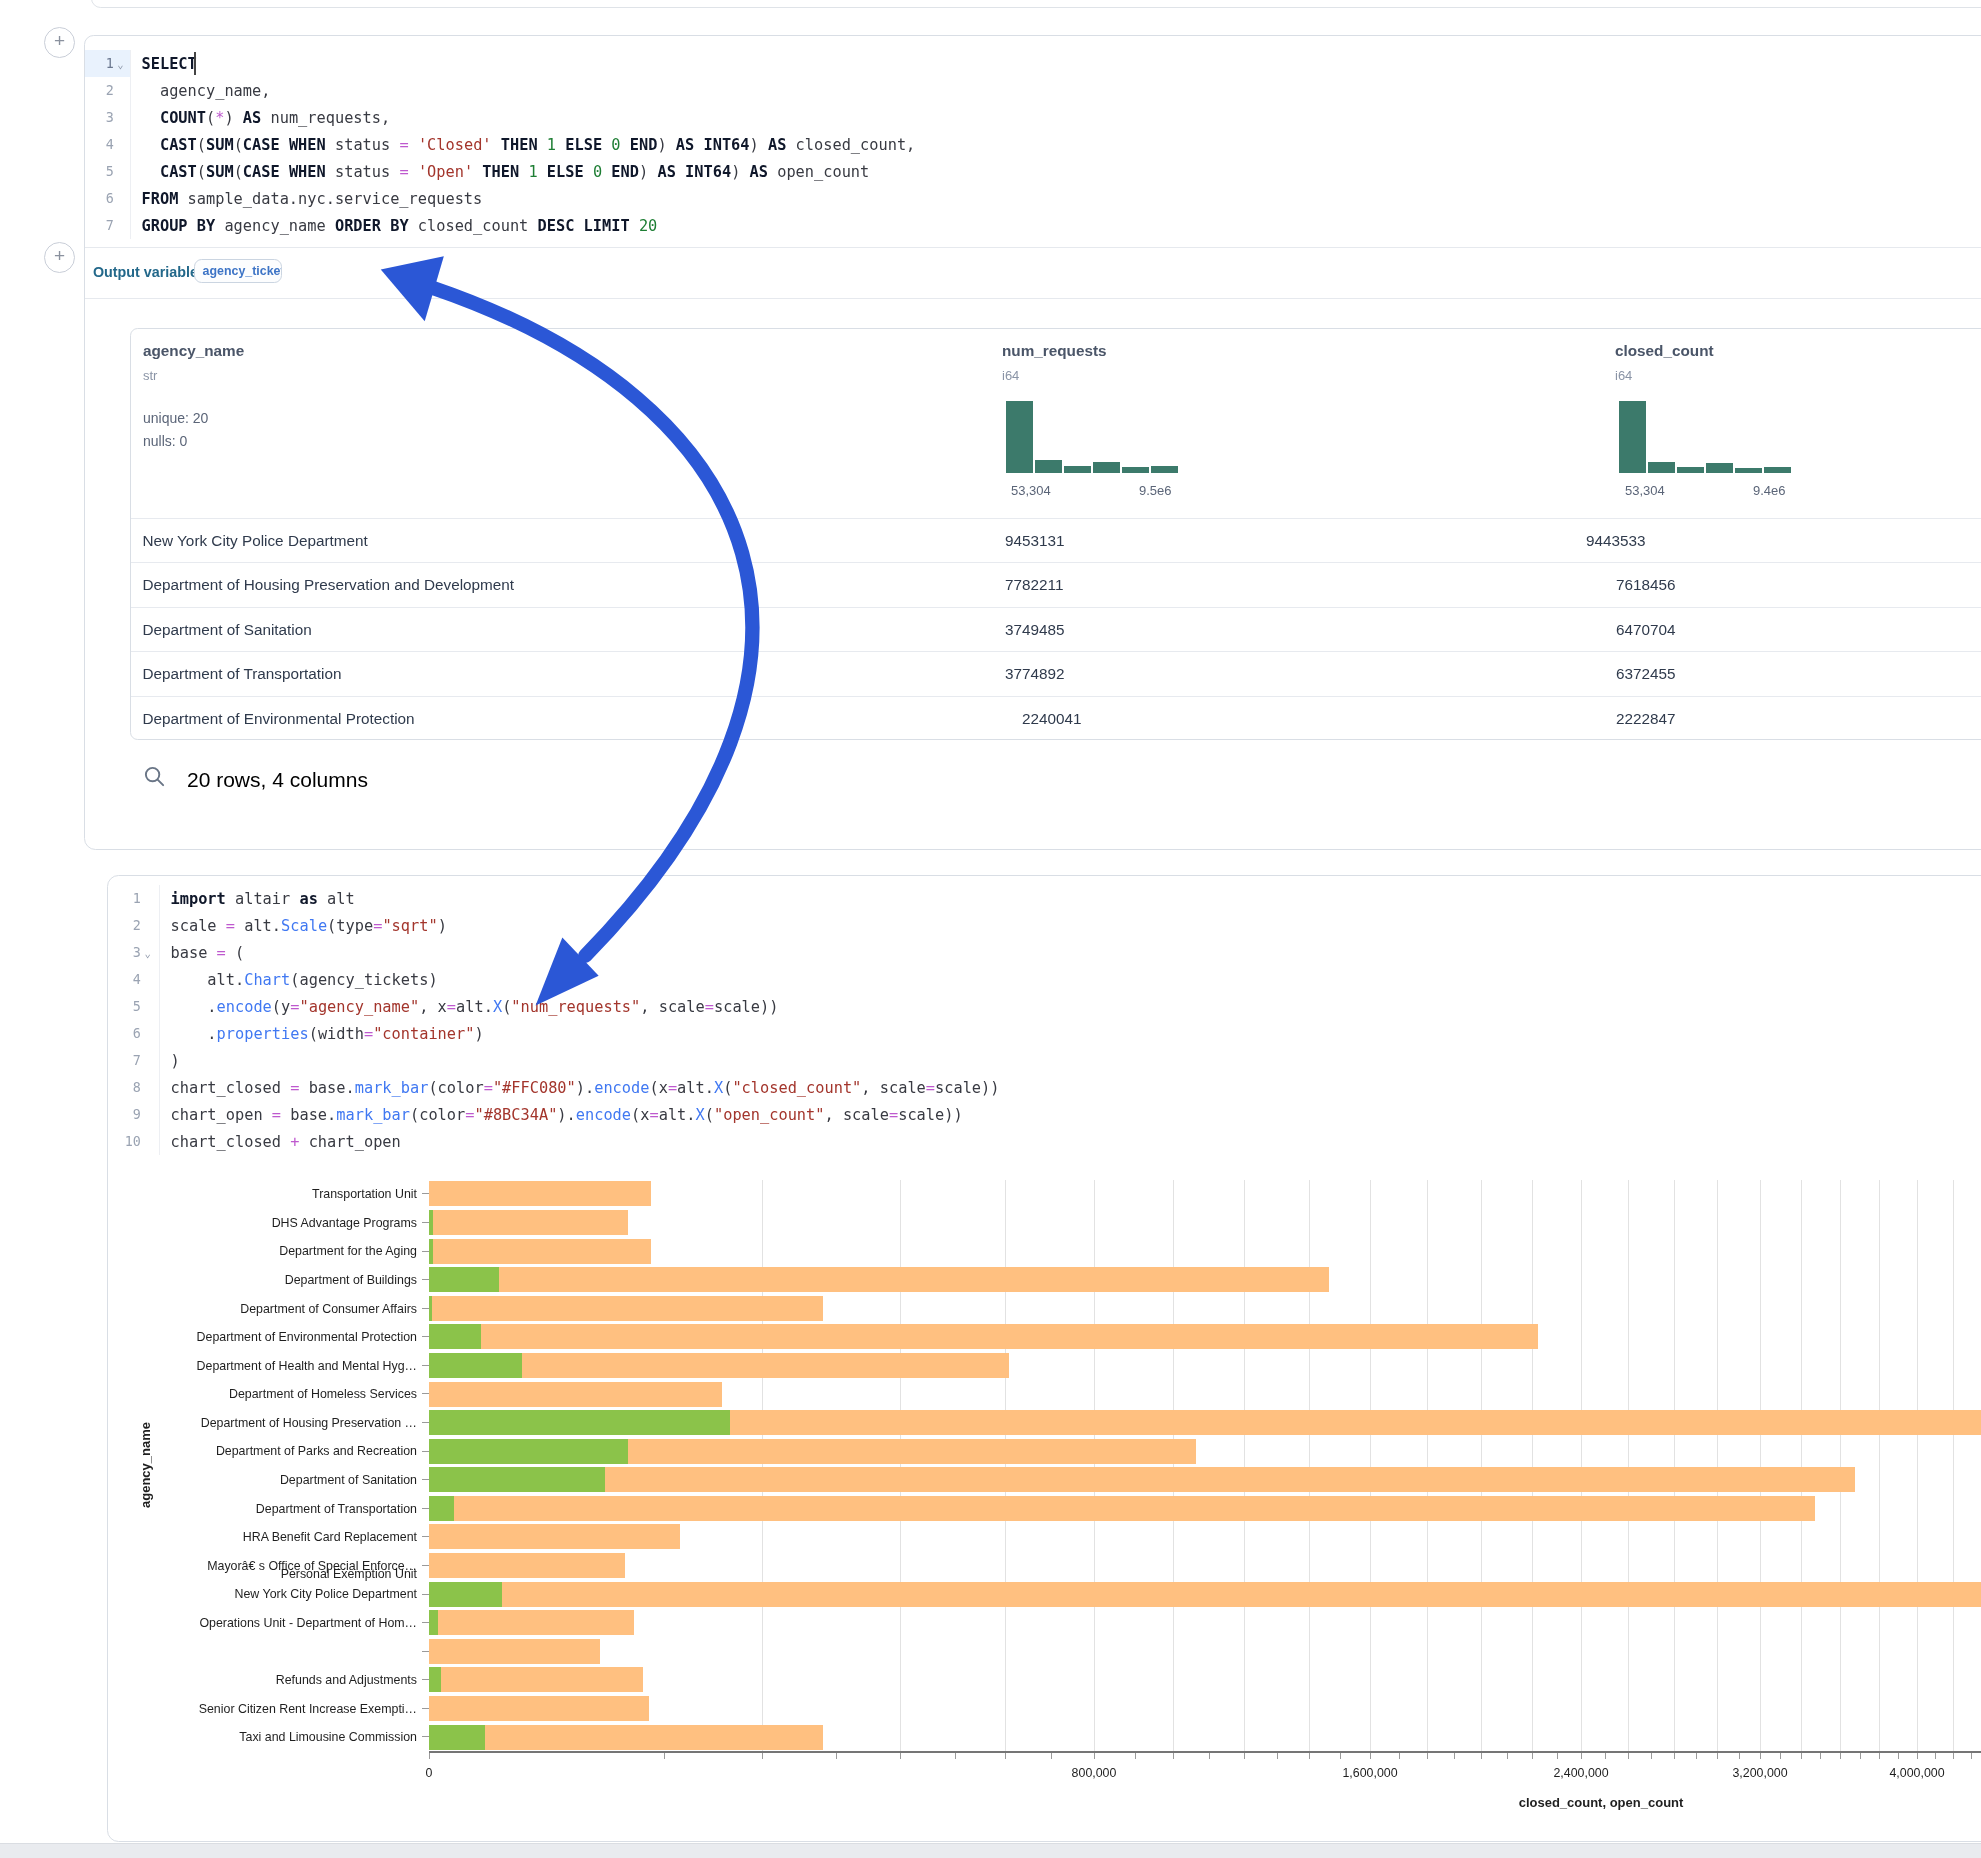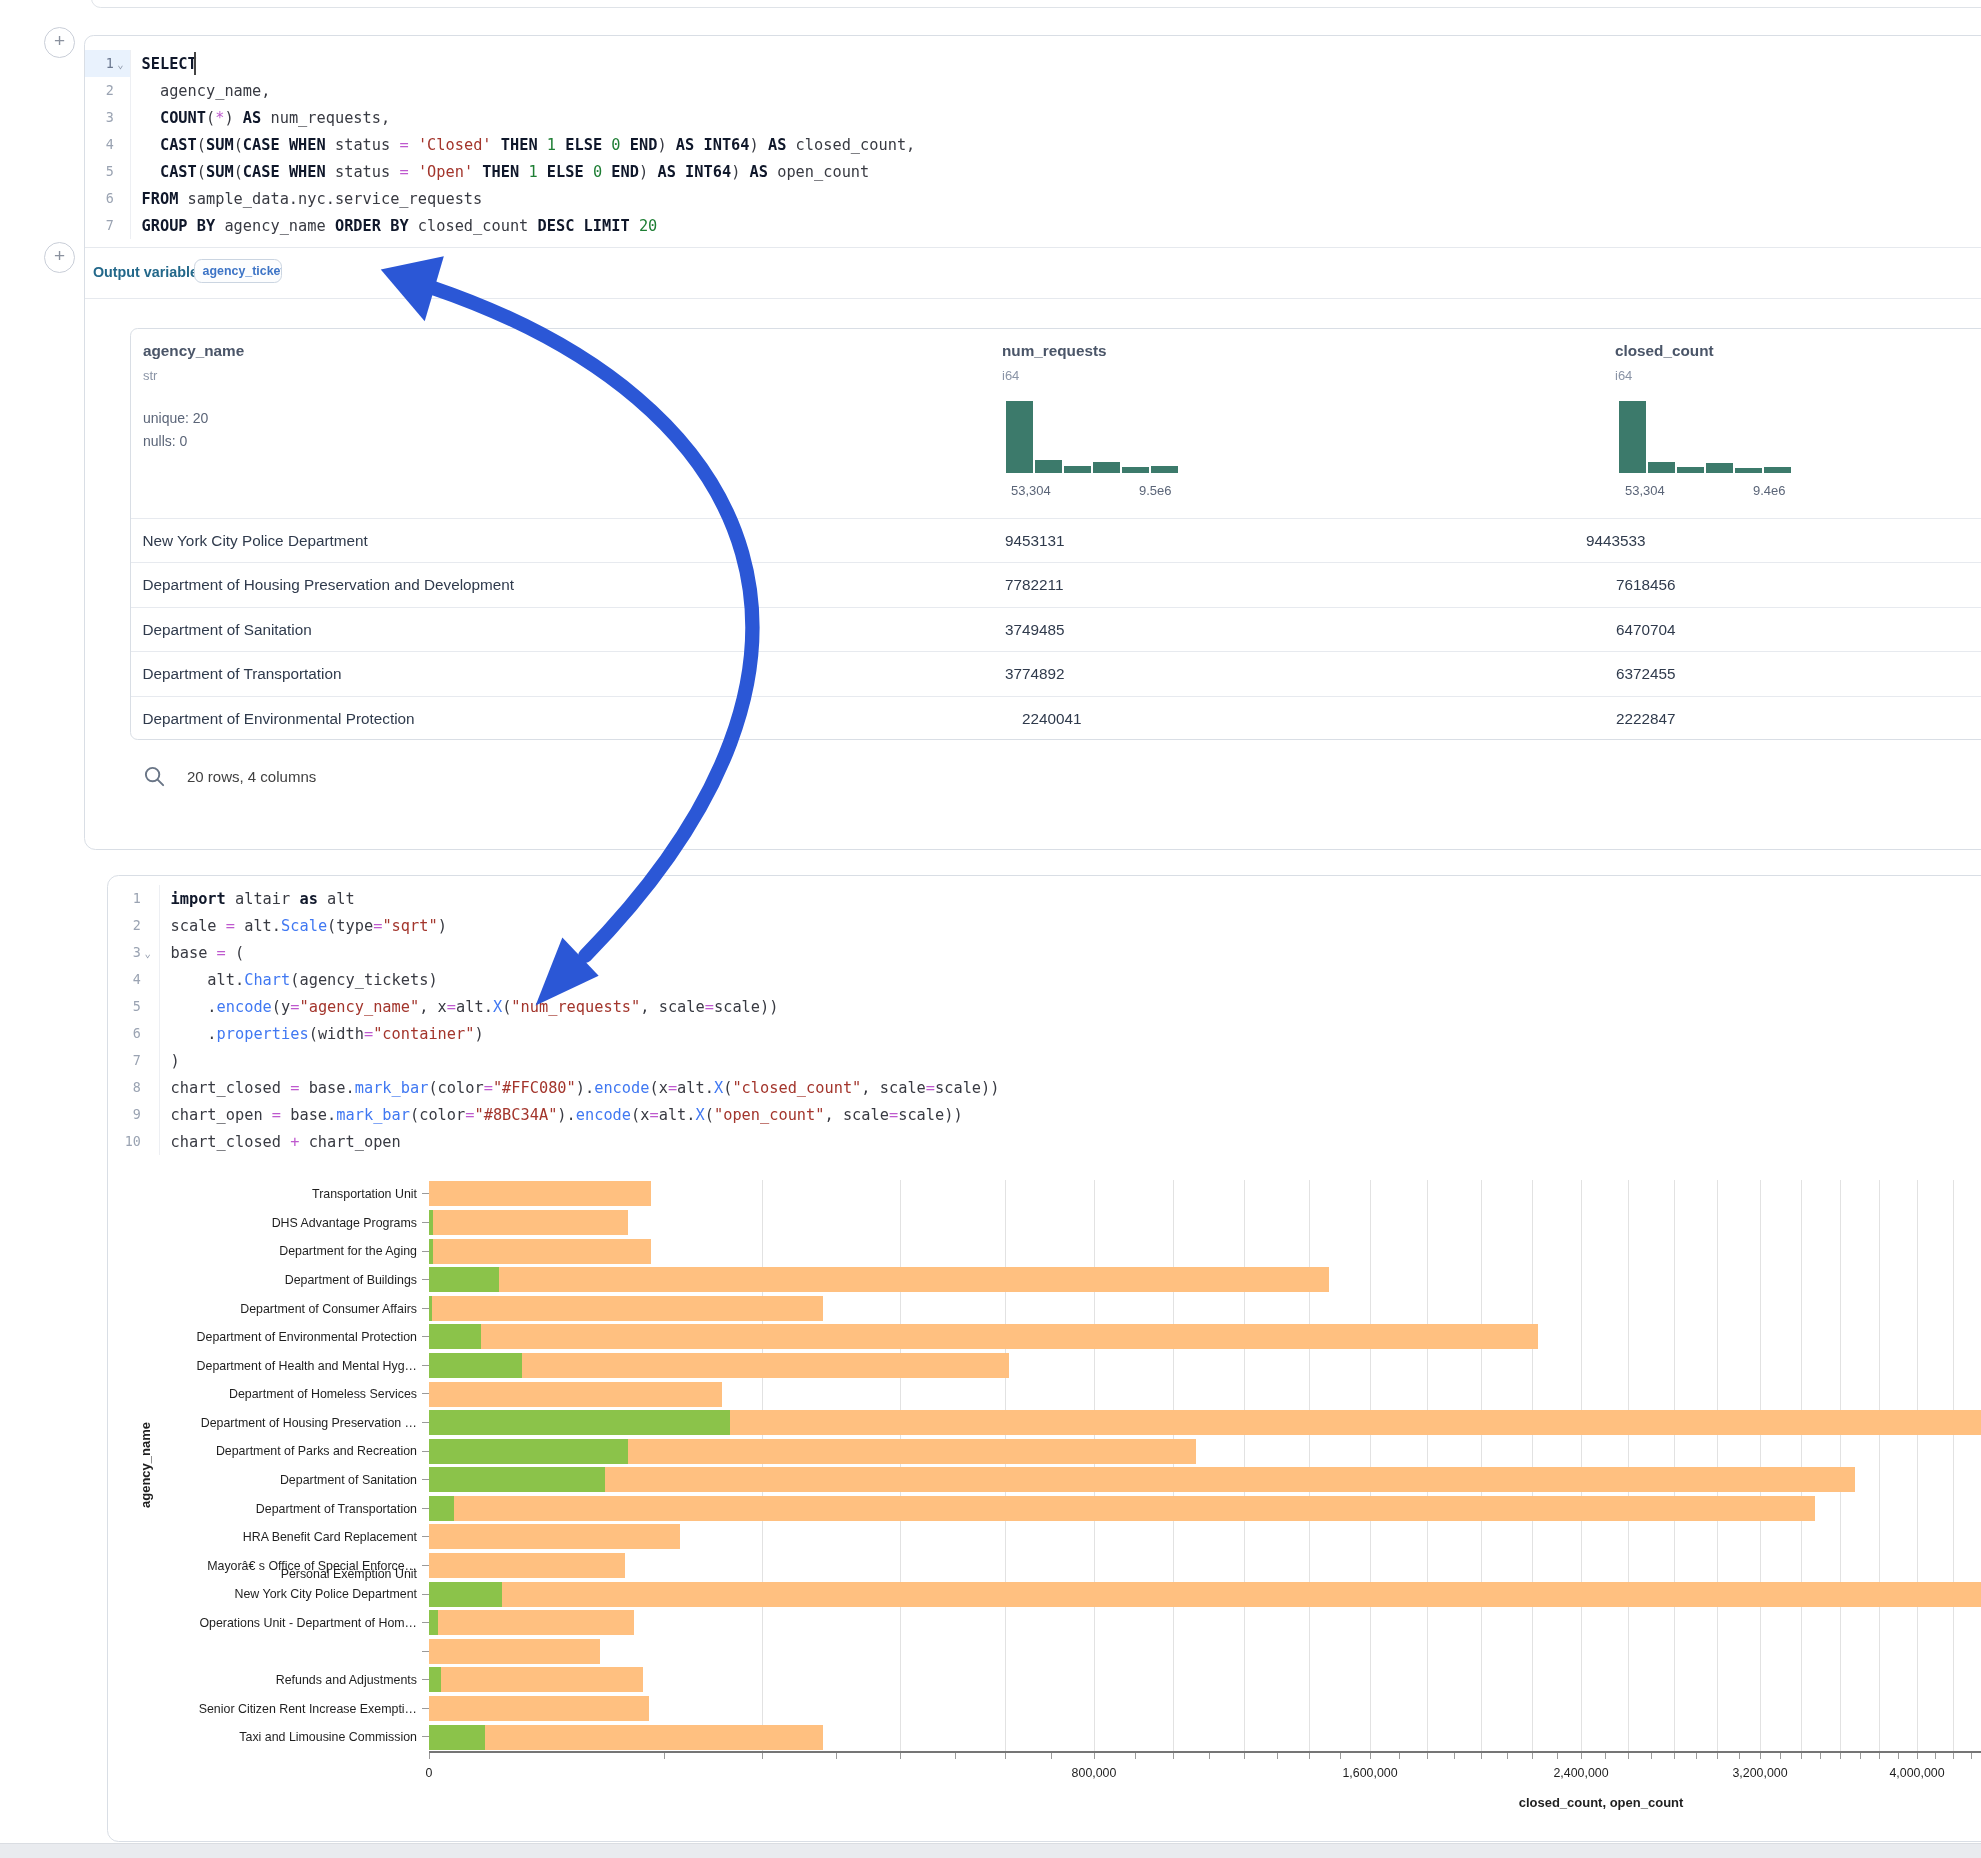--- a/index.html
+++ b/index.html
@@ -39,21 +39,21 @@
                white-space:nowrap;}
   
   .col-name{position:absolute;font-size:15.3px;font-weight:bold;color:#4A5568;}
   .col-type{position:absolute;font-size:13px;color:#8A94A6;}
   .col-stat{position:absolute;font-size:14px;color:#5B6578;}
   .hist{position:absolute;width:172px;height:72px;display:flex;align-items:flex-end;gap:1.9px;}
   .hist > div{flex:1;background:#3C7A6B;}
   .hist-lab{position:absolute;font-size:13px;color:#5B6578;}
   .t-row{position:absolute;left:0;right:0;height:44px;border-top:1px solid #E7EAEF;}
   .t-row .cell{position:absolute;top:50%;transform:translateY(-50%);font-size:15.3px;color:#2F3A4C;white-space:nowrap;}
-  .t-footer-text{position:absolute;font-size:15px;color:#404040;}
+  .t-footer-text{position:absolute;font-size:21px;color:#000000;}
   
   #chart-layer{position:absolute;left:0;top:0;width:1982px;height:1858px;}
   .gridline{position:absolute;width:1px;background:#E2E2E2;}
   .xtick{position:absolute;width:1px;height:5.7px;background:#9A9A9A;}
   .ytick{position:absolute;height:1px;width:6.7px;background:#9A9A9A;}
   .domain{position:absolute;height:1.9px;background:#757575;}
   .bar{position:absolute;height:25px;}
   .ylab{position:absolute;font-size:12.4px;color:#1F1F1F;text-align:right;white-space:nowrap;}
   .xlab{position:absolute;font-size:12.4px;color:#1F1F1F;text-align:center;transform:translateX(-50%);}
   .axis-title{position:absolute;font-size:13px;font-weight:bold;color:#1F1F1F;white-space:nowrap;}

